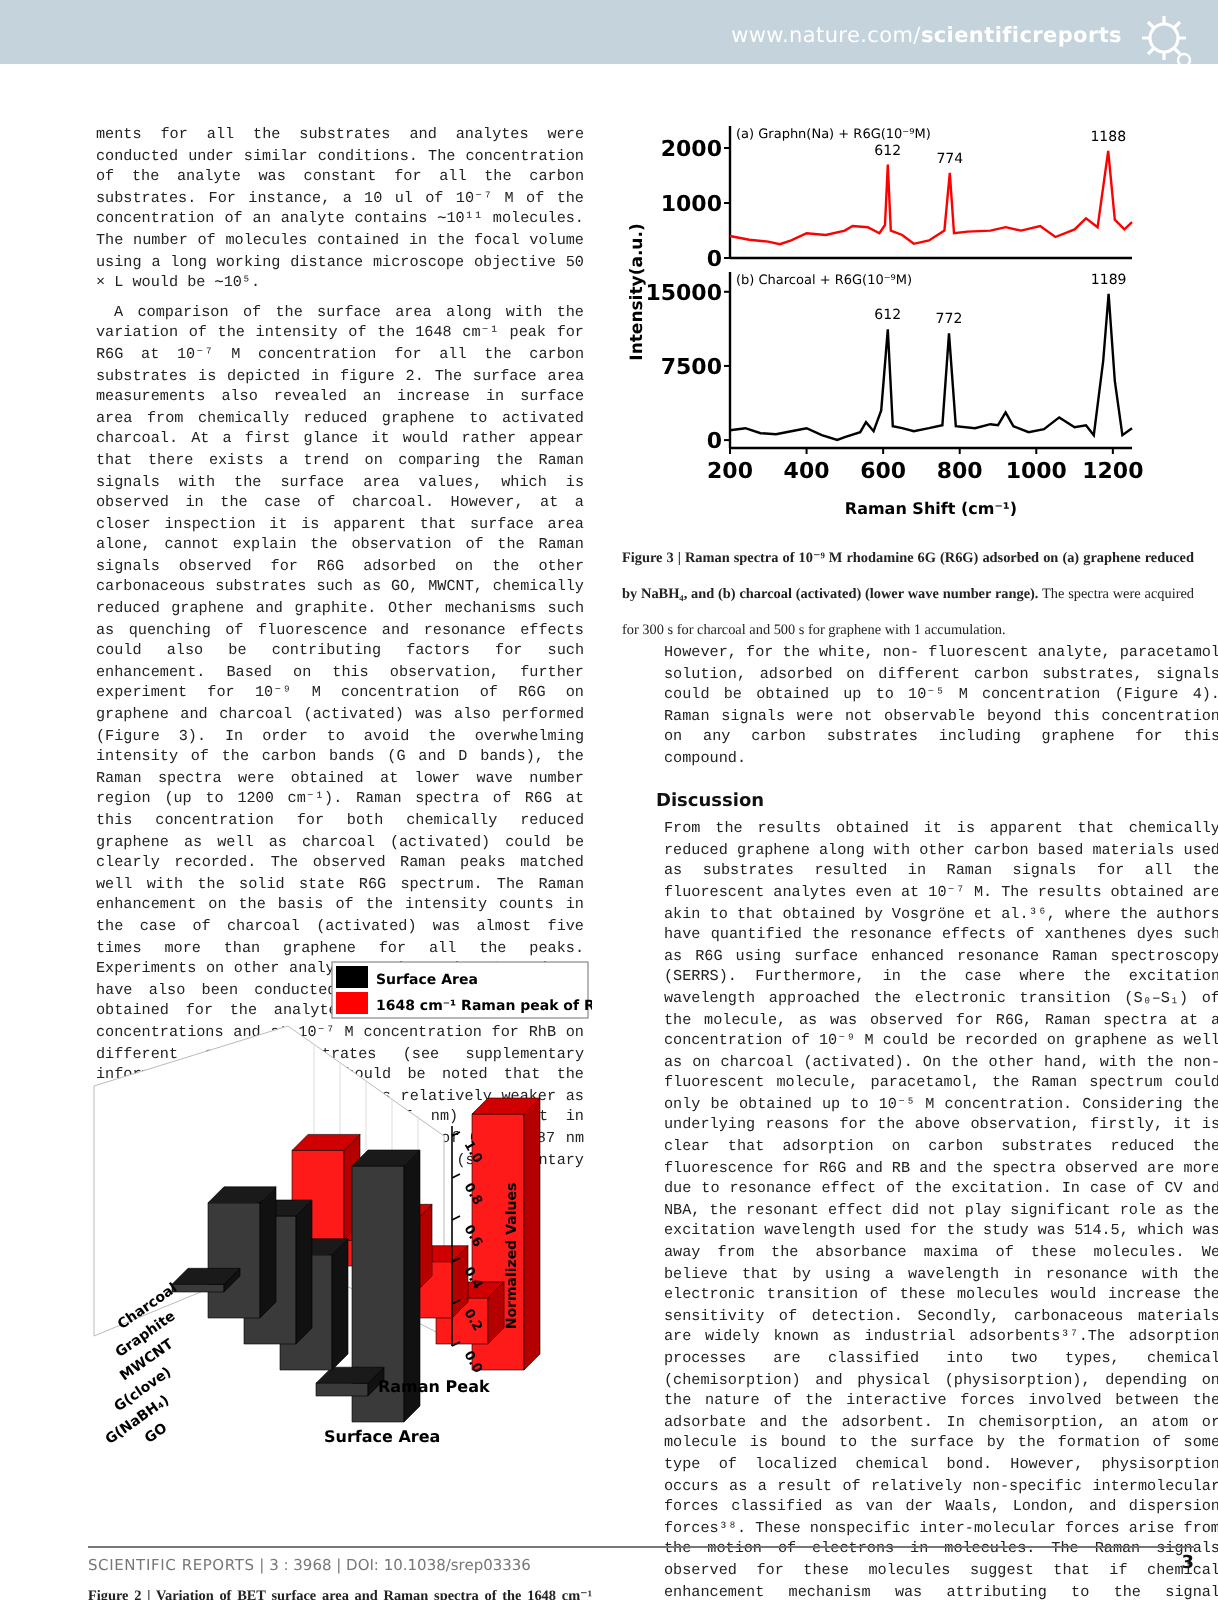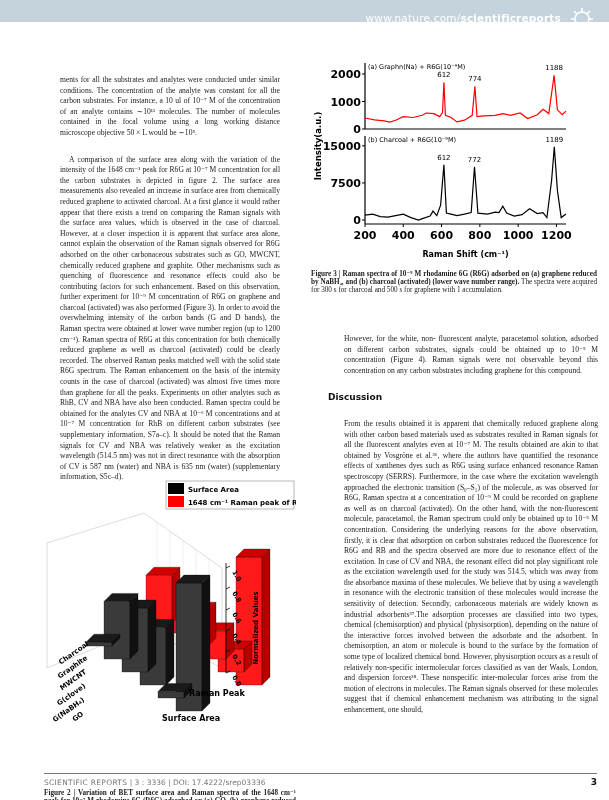--- a/index.html
+++ b/index.html
@@ -1,28 +1,28 @@
 <!DOCTYPE html>
 <html><head>
 <meta charset="utf-8">
 <style>
   * { margin:0; padding:0; box-sizing:border-box; }
   html, body { width:609px; height:800px; background:#fff; overflow:hidden; }
   body { position:relative; font-family:"Liberation Serif","DejaVu Serif",serif; color:#222; }
-  .header-band { position:absolute; left:0; top:0; width:609px; height:22px; background:#c5d3dd; }
+  .header-band { position:absolute; left:0; top:0; width:609px; height:32px; background:#c5d3dd; }
   .header-url { position:absolute; right:48px; top:12px; font-family:"DejaVu Sans","Liberation Sans",sans-serif; font-size:10.5px; color:#fff; letter-spacing:0.2px; }
   .header-url b { font-weight:bold; }
   .gear { position:absolute; right:12px; top:6px; width:28px; height:28px; }
   .col { position:absolute; font-size:7.6px; line-height:10.6px; text-align:justify; }
   .col-left { left:44px; top:59px; width:252px; }
   .col-right { left:328px; top:318px; width:286px; }
-  .col p { margin:16px; }
+  .col p { margin:4px;font-family:Liberation Mono, monospace; }
   .indent { text-indent:9px; }
   .disc-head { font-family:"DejaVu Sans","Liberation Sans",sans-serif; font-weight:bold; font-size:9px; margin-top:10px; margin-bottom:1px; color:#111; }
-  .caption { position:absolute; font-size:7.2px; line-height:8px; text-align:justify; color:#222; }
+  .caption { position:absolute; font-size:7.2px; line-height:18px; text-align:justify; color:#222; }
   .caption b { font-weight:bold; }
   .cap2 { left:44px; top:744px; width:252px;margin-top:45px; }
   .cap3 { left:311px; top:270px; width:286px; }
   .footer-rule { position:absolute; left:44px; top:773px; width:553px; height:1px; background:#777; }
   .footer { position:absolute; left:44px; top:778px; width:553px; font-family:"DejaVu Sans","Liberation Sans",sans-serif; font-size:7.5px; color:#777; }
   .footer .pg { position:absolute; right:0; top:-1px; font-weight:bold; font-size:9px; color:#111; }
   .footer .sr { letter-spacing:0.3px; }
   .footer .sr b { font-weight:normal; }
   .fig3 { position:absolute; left:311px; top:58px; width:290px; height:210px; }
   .fig2 { position:absolute; left:44px; top:478px; width:252px; height:260px; }
@@ -171,15 +171,15 @@
       <line x1="182" y1="90" x2="186" y2="88" stroke="#000" stroke-width="0.8"></line>
       <text x="188" y="94" font-size="6.5" font-weight="bold" fill="#000" transform="rotate(60 188 94)">1.0</text>
       <text x="214" y="150" font-size="7" font-weight="bold" text-anchor="middle" fill="#000" transform="rotate(-90 214 150)">Normalized Values</text>
     </g>
 </svg>
 
 <div class="caption cap2"><b>Figure 2 | Variation of BET surface area and Raman spectra of the 1648 cm⁻¹ peak for 10⁻⁷ M rhodamine 6G (R6G) adsorbed on (a) GO, (b) graphene reduced by NaBH4, (c) graphene reduced by clove extract, (d) multi-walled carbon nanotube (MWCNT), (e) graphite and (f) charcoal (activated).</b></div>
 
 <div class="footer-rule"></div>
 <div class="footer">
-  <span class="sr"><span>SCIENTIFIC </span><b>REPORTS</b></span><span> | 3 : 3336 | DOI: 17.4222/srep03336</span>
+  <span class="sr"><span>SCIENTIFIC </span><b>REPORTS</b></span><span> | 3 : 3968 | DOI: 10.1038/srep03336</span>
   <span class="pg">3</span>
 </div>
 
 </body></html>

